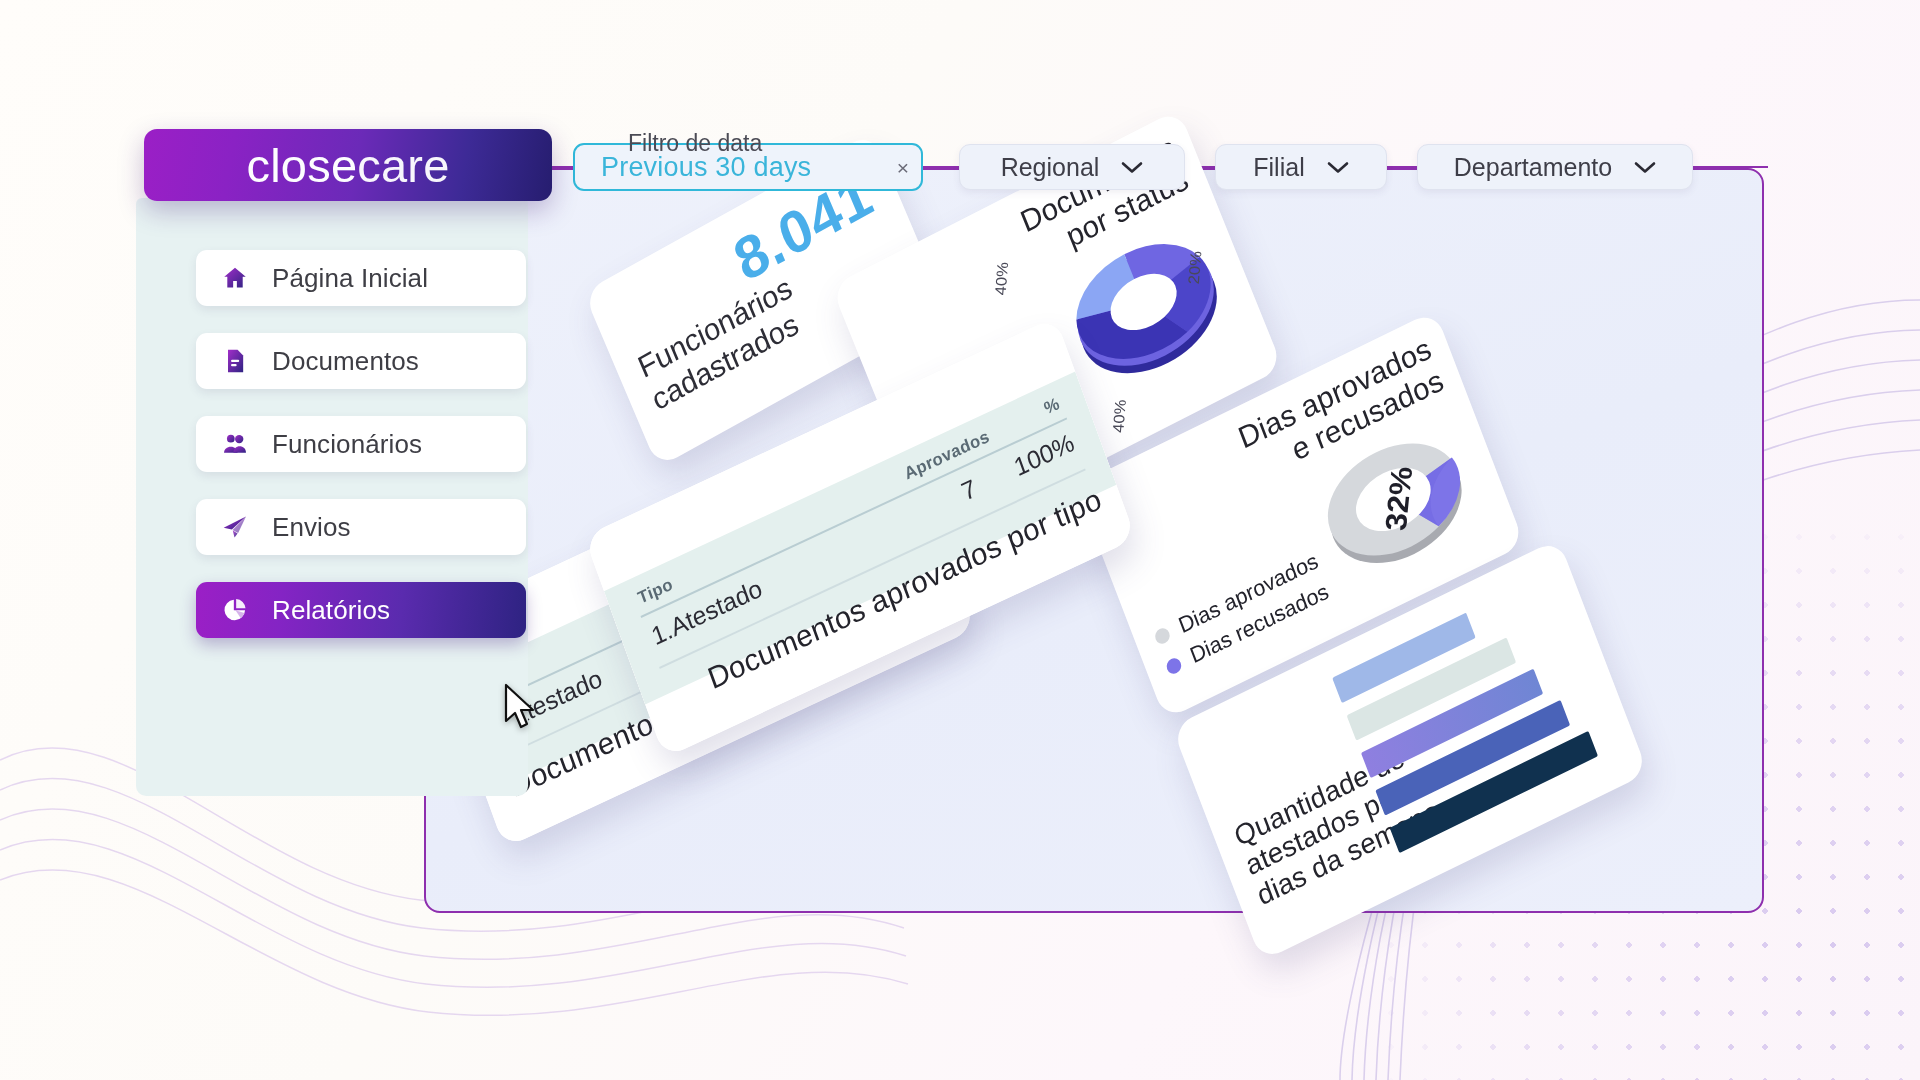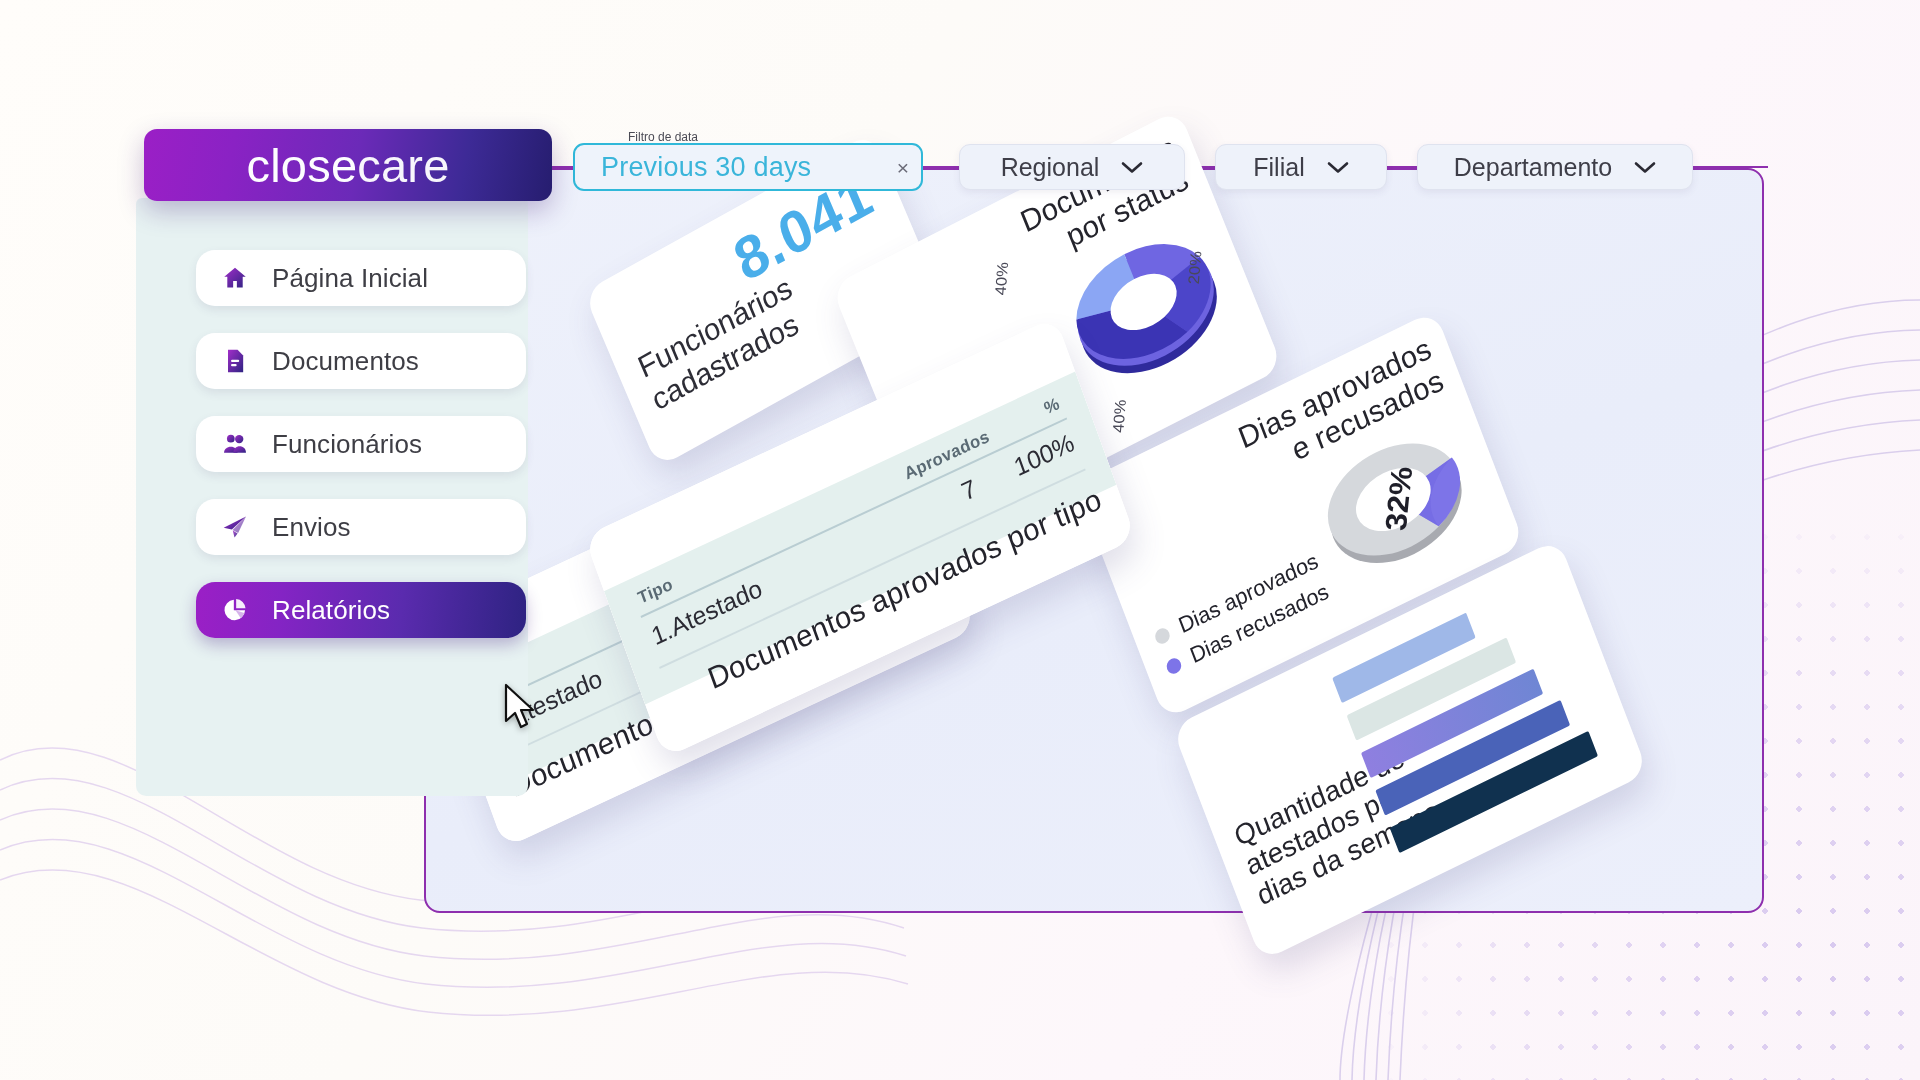--- a/index.html
+++ b/index.html
@@ -60,21 +60,21 @@
     width: 392px; height: 598px;
     background: #e7f2f2;
     border-radius: 6px 6px 10px 10px;
     z-index: 10;
   }
   .nav { position: absolute; left: 196px; top: 250px; width: 330px; z-index: 11; }
   .nav-item {
     display: flex; align-items: center; gap: 22px;
     height: 56px; padding: 0 24px;
     background: #ffffff;
-    border-radius: 19px;
+    border-radius: 11px;
     margin-bottom: 27px;
     box-shadow: 0 4px 10px rgba(70,60,110,.10);
   }
   .nav-item.active {
     background: linear-gradient(95deg, #9b1fc6 0%, #8424c4 26%, #5a2bae 62%, #2e2382 100%);
     box-shadow: 0 7px 16px rgba(70,30,130,.30);
   }
   .nav-label { font-size: 26px; color: #3e3e45; letter-spacing: .1px; }
   .nav-item.active .nav-label { color: #ffffff; }
   .nav-icon { width: 30px; height: 30px; display: flex; align-items: center; justify-content: center; flex: 0 0 30px; }
@@ -91,21 +91,21 @@
     border-radius: 11px;
     display: flex; align-items: center; justify-content: space-between;
     padding: 0 8px 0 26px;
     z-index: 7;
   }
   .date-filter-value { font-size: 27px; color: #3ab5da; letter-spacing: .2px; }
   .date-filter-clear { font-size: 21px; color: #6b6b78; line-height: 1; padding: 0 4px; }
   .date-filter-legend {
     position: absolute; left: 620px; top: 130px;
     background: transparent;
-    font-size: 12px; color: #4b4b55;
+    font-size: 23px; color: #4b4b55;
     padding: 0 8px;
     z-index: 8;
   }
   .legend-mask {
     position: absolute; left: 612px; top: 139px;
     width: 136px; height: 10px; background: #fdfbf9; z-index: 7;
   }
 
   .dd {
     position: absolute; top: 144px; height: 46px;

